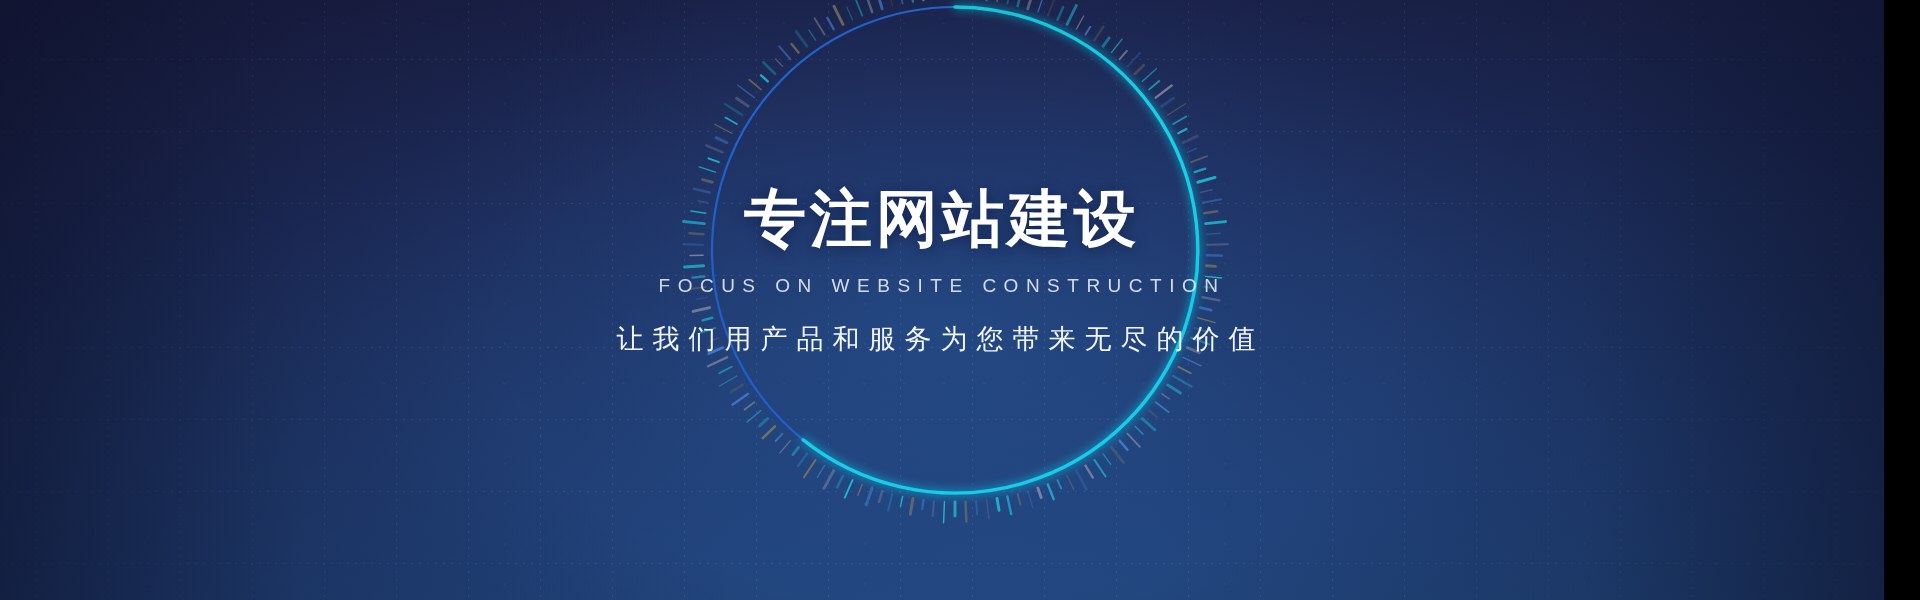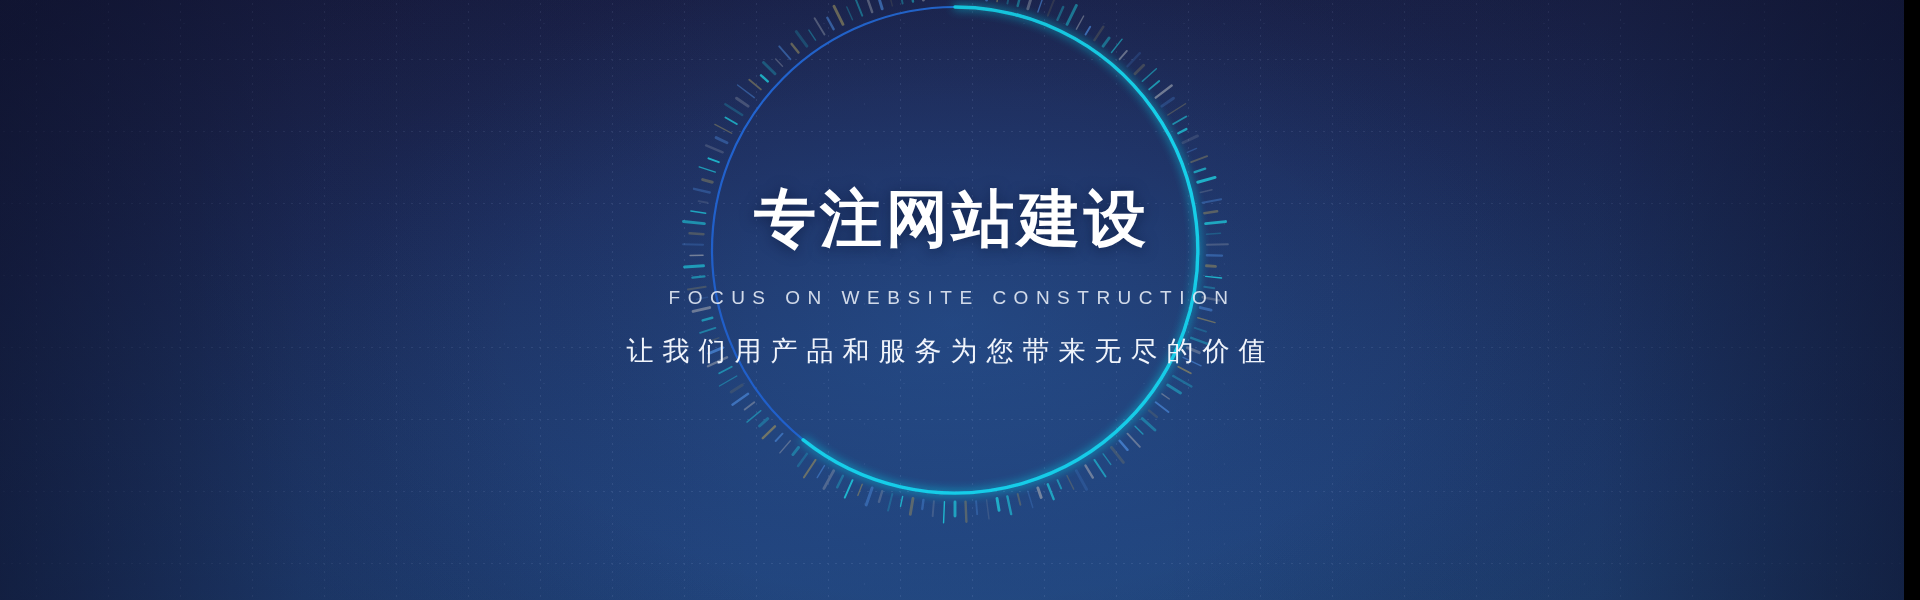--- a/index.html
+++ b/index.html
@@ -14,21 +14,20 @@
     overflow: hidden;
     font-family: "Liberation Sans", "DejaVu Sans", sans-serif;
     background: linear-gradient(176deg,
         #1b1f45 0%,
         #1d2650 18%,
         #1e2d5c 34%,
         #1f3566 50%,
         #203c70 66%,
         #214279 82%,
         #22497f 100%);
-    padding-left: 20px;
   }
 
   
   .glow-center {
     position: absolute;
     left: 50%; top: 54%;
     width: 1500px; height: 900px;
     transform: translate(-50%,-50%);
     background: radial-gradient(ellipse at 50% 50%,
         rgba(46,110,190,0.30) 0%,
@@ -99,21 +98,21 @@
   .headline {
     font-size: 62px;
     line-height: 1.05;
     font-weight: 700;
     color: #ffffff;
     letter-spacing: 4px;
     margin: 0;
     text-shadow: 0 2px 14px rgba(8,16,48,0.55);
   }
   .subtitle {
-    margin: 36px 0 0 0;
+    margin: 24px 0 0 0;
     font-size: 19px;
     font-weight: 400;
     color: #dfe6f2;
     letter-spacing: 7.5px;
     opacity: 0.93;
   }
   .tagline {
     margin: 24px 12px 0 0;
     font-size: 27px;
     font-weight: 300;

